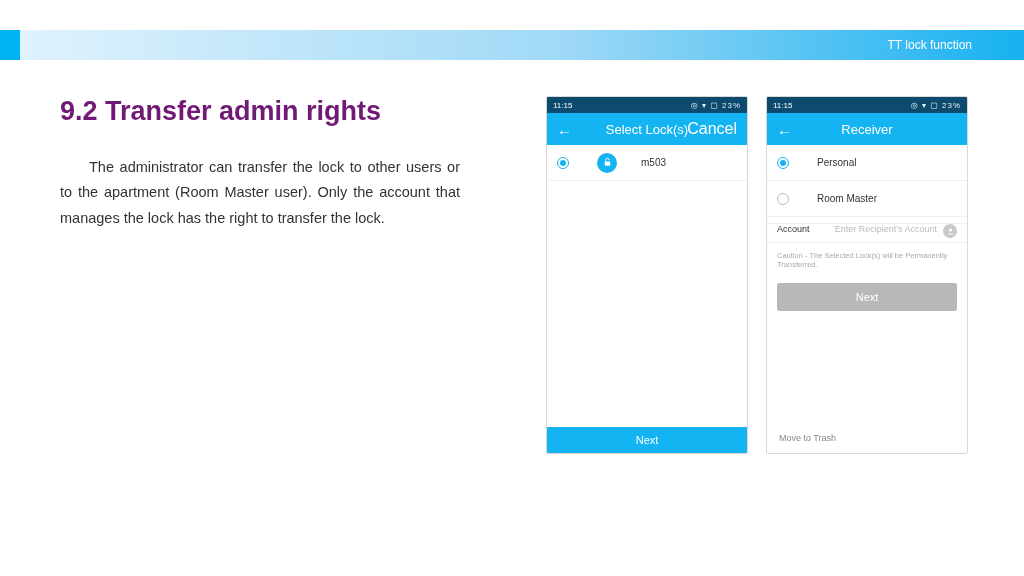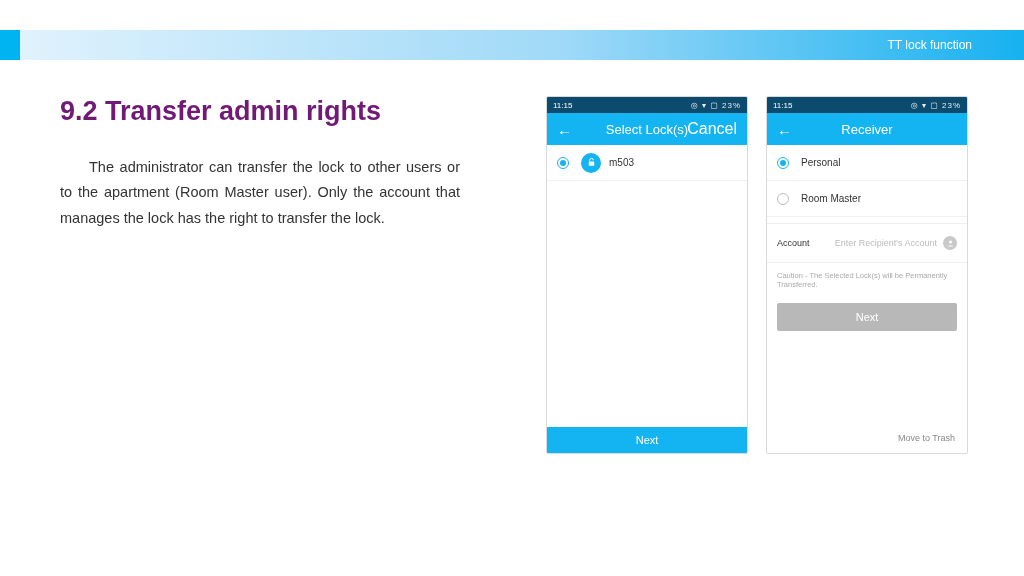--- a/index.html
+++ b/index.html
@@ -25,40 +25,40 @@
 .status { height:16px; background:#0c4a6e; color:#fff; font-size:8px; display:flex;
   align-items:center; justify-content:space-between; padding:0 6px; }
 .status .icons { letter-spacing:1px; opacity:.9; }
 .navbar { height:32px; background:#13b4f1; color:#fff; display:flex; align-items:center;
   justify-content:center; position:relative; font-size:13px; }
 .navbar .back { position:absolute; left:10px; font-size:15px; }
 .navbar .cancel { position:absolute; right:10px; font-size:16px;text-align:center; }
 .body { flex:1; background:#fff; display:flex; flex-direction:column; font-size:10px; color:#333; }
 
 
-.row { display:flex; align-items:center; height:36px; padding:0 10px; border-bottom:1px solid #f0f0f0; }
+.row { display:flex; align-items:center; height:36px; padding:0 10px; border-bottom:1px solid #f0f0f0;gap:16px; }
 .radio { width:12px; height:12px; border:1.5px solid #13b4f1; border-radius:50%; display:flex;
   align-items:center; justify-content:center; margin-right:12px; }
 .radio.on::after { content:""; width:6px; height:6px; background:#13b4f1; border-radius:50%; }
 .radio.off { border-color:#bbb; }
 .lockico { width:20px; height:20px; border-radius:50%; background:#13b4f1; margin-right:8px;
   display:flex; align-items:center; justify-content:center; color:#fff; font-size:10px; }
 .bottombar { height:26px; background:#13b4f1; color:#fff; display:flex; align-items:center;
   justify-content:center; font-size:11px; }
 
 
-.accrow { display:flex; align-items:center; height:40px; padding:0 10px; font-size:9px;
+.accrow { display:flex; align-items:flex-start; height:20px; padding:0 10px; font-size:9px;
   border-top:1px solid #eee; border-bottom:1px solid #eee; margin-top:6px; }
 .accrow .ph { margin-left:auto; color:#bbb; margin-right:6px; }
 .accrow .pfp { width:14px; height:14px; border-radius:50%; background:#c9c9c9; display:flex;
   align-items:center; justify-content:center; color:#fff; font-size:9px; }
 .caution { font-size:7.5px; color:#aaa; padding:8px 10px; }
 .nextbtn { margin:6px 10px; height:28px; background:#b8b8b8; color:#fff; display:flex;
   align-items:center; justify-content:center; font-size:11px; border-radius:2px; }
-.trash { margin-top:auto; text-align:right; padding:10px 12px; font-size:9px; color:#888; }
+.trash { margin-top:auto; padding:10px 12px; font-size:9px; color:#888; }
 </style>
 </head>
 <body>
 
 <div class="topbar">
   <div class="accent"></div>
   <div class="right">TT lock function</div>
 </div>
 
 <div class="content">

